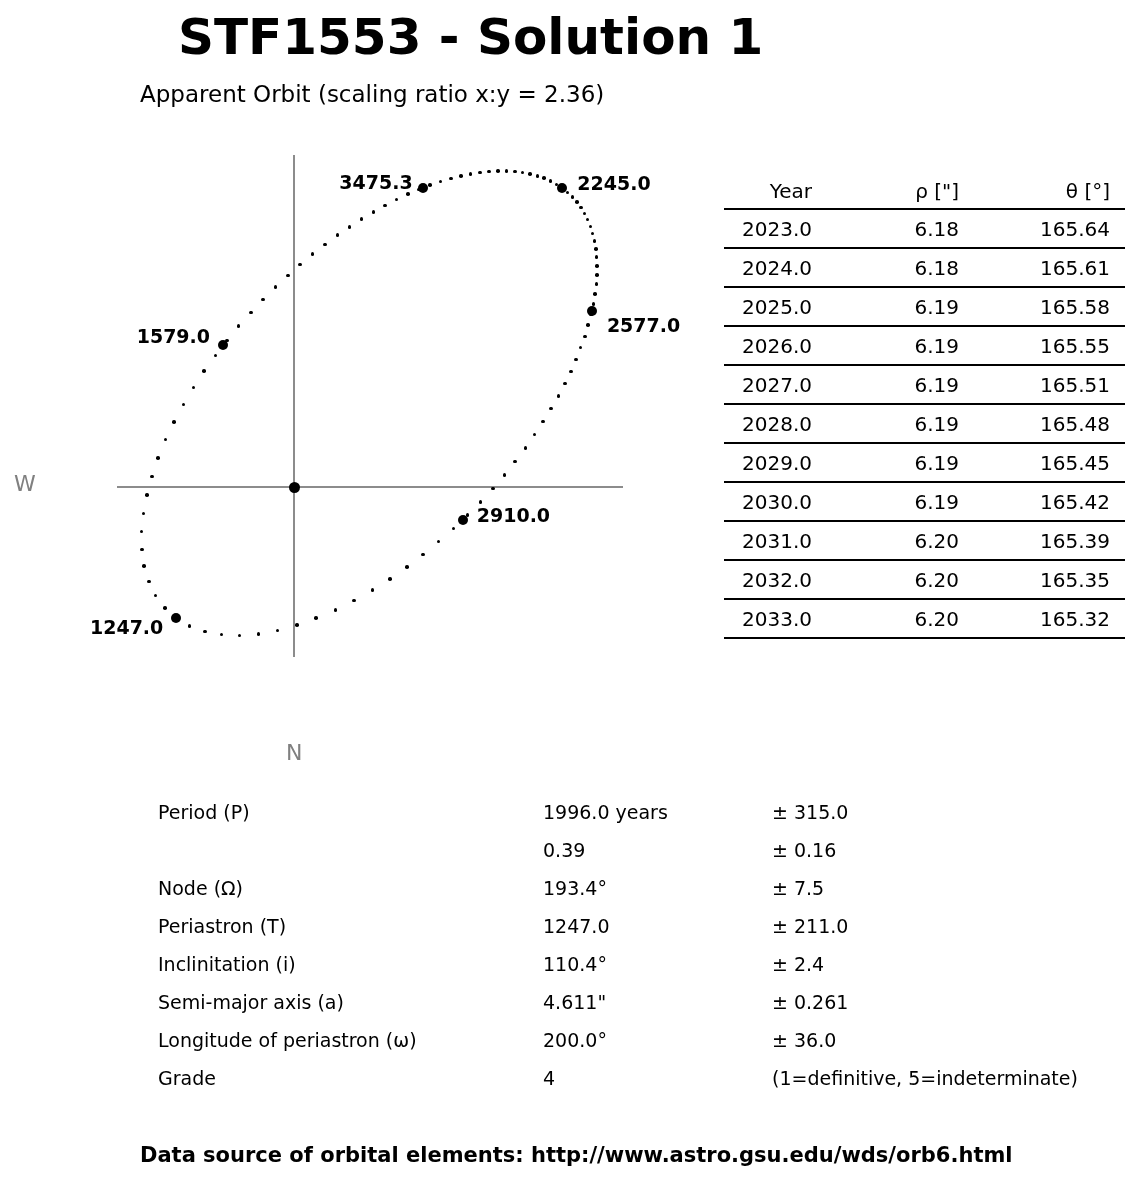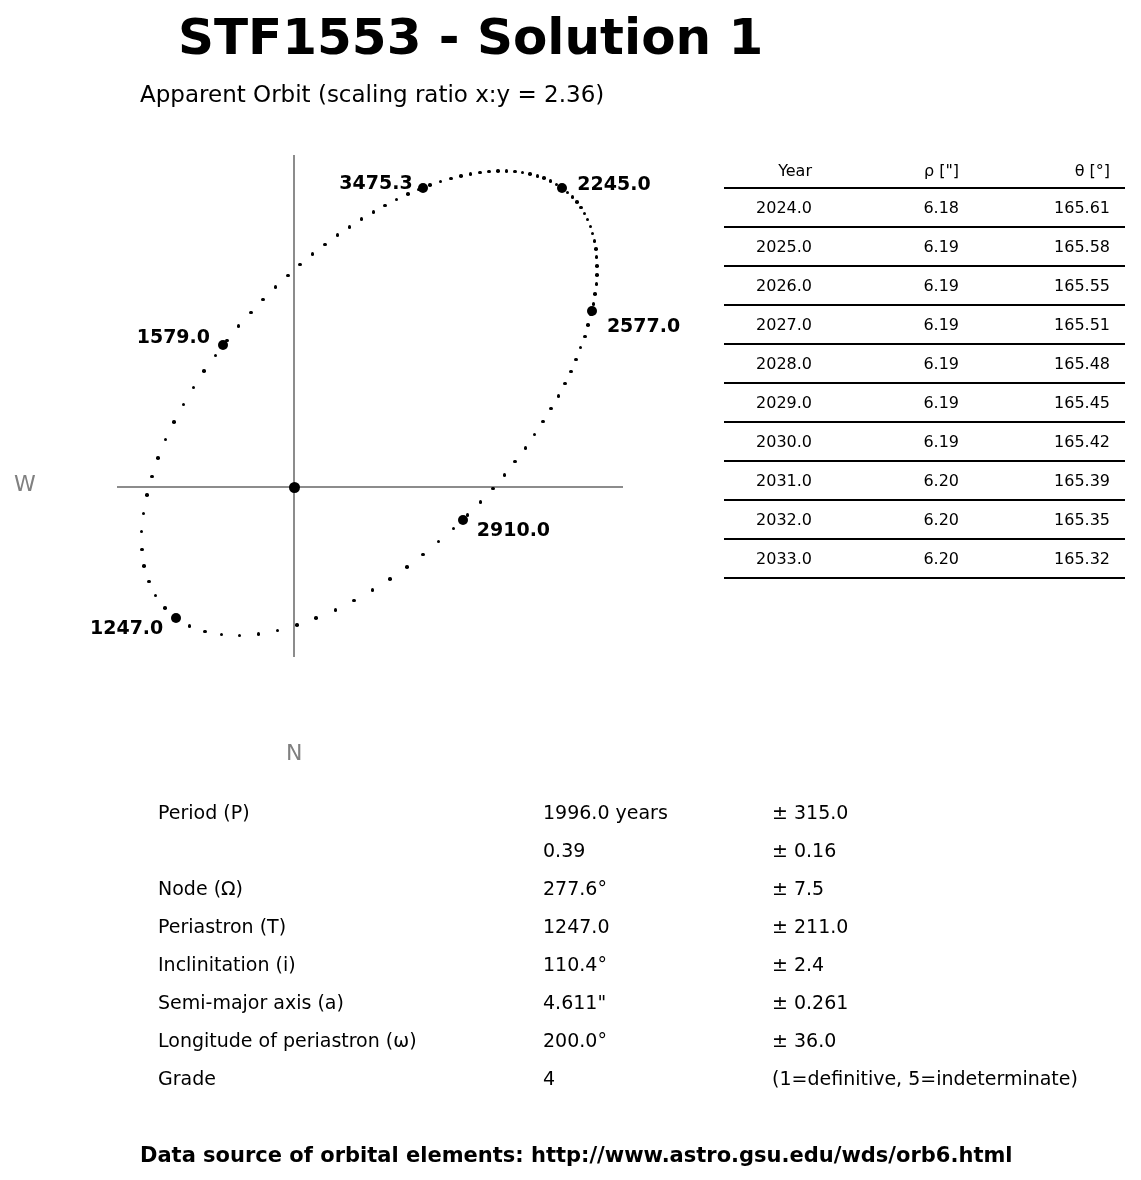--- a/index.html
+++ b/index.html
@@ -20,22 +20,22 @@
   #center-dot { position:absolute; left:288.5px; top:481.5px; width:11px; height:11px;
                 border-radius:50%; background:#000; }
   .orbit-dot  { position:absolute; width:3.5px; height:3.5px; border-radius:50%; background:#000; }
   .epoch-dot  { position:absolute; width:10px; height:10px; border-radius:50%; background:#000; }
   .epoch-label{ position:absolute; font-size:19px; font-weight:bold; line-height:1; white-space:nowrap; }
   .compass { position:absolute; font-size:22px; color:#808080; }
   #w-label { left:14px;  top:471px; }
   #n-label { left:286px; top:740px; }
 
   
-  #ephem-table { position:absolute; left:724px; top:153px; width:401px;
-                 border-collapse:collapse; font-size:16px; table-layout:fixed; }
+  #ephem-table { position:absolute; left:724px; top:174px; width:401px;
+                 border-collapse:collapse; font-size:20px; table-layout:fixed; }
   #ephem-table th, #ephem-table td { text-align:right; font-weight:normal; padding:0; }
   #ephem-table col.c1 { width:88px; } #ephem-table col.c2 { width:147px; } #ephem-table col.c3 { width:166px; }
   #ephem-table th { height:34px; border-bottom:2px solid #000; }
   #ephem-table td { height:37px; border-bottom:2px solid #000; }
   #ephem-table th:last-child, #ephem-table td:last-child { padding-right:15px; }
 
   
   #elements { position:absolute; left:158px; top:793px; width:930px; }
   .el-row { position:absolute; left:0; width:930px; height:38px; line-height:38px; font-size:19px; }
   .el-label { position:absolute; left:0; }
@@ -160,38 +160,43 @@
     <div class="epoch-label" style="left: 163.3px; top: 627.1px; transform: translate(-100%, -50%);">1247.0</div>
     <div class="epoch-dot" style="left: 218.029px; top: 340.348px;"></div>
     <div class="epoch-label" style="left: 210.029px; top: 336.348px; transform: translate(-100%, -50%);">1579.0</div>
     <div class="epoch-dot" style="left: 417.637px; top: 182.877px;"></div>
     <div class="epoch-label" style="left: 412.637px; top: 181.877px; transform: translate(-100%, -50%);">3475.3</div>
     <div class="epoch-dot" style="left: 557.3px; top: 183.1px;"></div>
     <div class="epoch-label" style="left: 577.3px; top: 183.1px; transform: translate(0px, -50%);">2245.0</div>
     <div class="epoch-dot" style="left: 586.875px; top: 305.959px;"></div>
     <div class="epoch-label" style="left: 606.875px; top: 324.959px; transform: translate(0px, -50%);">2577.0</div>
     <div class="epoch-dot" style="left: 457.752px; top: 514.692px;"></div>
-    <div class="epoch-label" style="left: 476.752px; top: 529px; transform: translate(0px, -50%);">2910.0</div>
+    <div class="epoch-label" style="left: 476.752px; top: 515px; transform: translate(0px, -50%);">2910.0</div>
   </div>
 
 <table id="ephem-table">
   <colgroup>
       <col class="c1">
       <col class="c2">
       <col class="c3">
     </colgroup>
   <thead>
     <tr>
       <th>Year</th>
       <th>ρ ["]</th>
       <th>θ [°]</th>
     </tr>
   </thead>
   <tbody>
       <tr>
+        <td>2023.0</td>
+        <td>6.18</td>
+        <td>165.64</td>
+      </tr>
+      <tr>
         <td>2024.0</td>
         <td>6.18</td>
         <td>165.61</td>
       </tr>
       <tr>
         <td>2025.0</td>
         <td>6.19</td>
         <td>165.58</td>
       </tr>
       <tr>
@@ -242,21 +247,21 @@
       <span class="el-label">Period (P)</span>
       <span class="el-value">1996.0 years</span>
       <span class="el-error">± 315.0</span>
     </div>
     <div class="el-row" style="top: 38px;">
       <span class="el-value">0.39</span>
       <span class="el-error">± 0.16</span>
     </div>
     <div class="el-row" style="top: 76px;">
       <span class="el-label">Node (Ω)</span>
-      <span class="el-value">277.6°</span>
+      <span class="el-value">193.4°</span>
       <span class="el-error">± 7.5</span>
     </div>
     <div class="el-row" style="top: 114px;">
       <span class="el-label">Periastron (T)</span>
       <span class="el-value">1247.0</span>
       <span class="el-error">± 211.0</span>
     </div>
     <div class="el-row" style="top: 152px;">
       <span class="el-label">Inclinitation (i)</span>
       <span class="el-value">110.4°</span>

